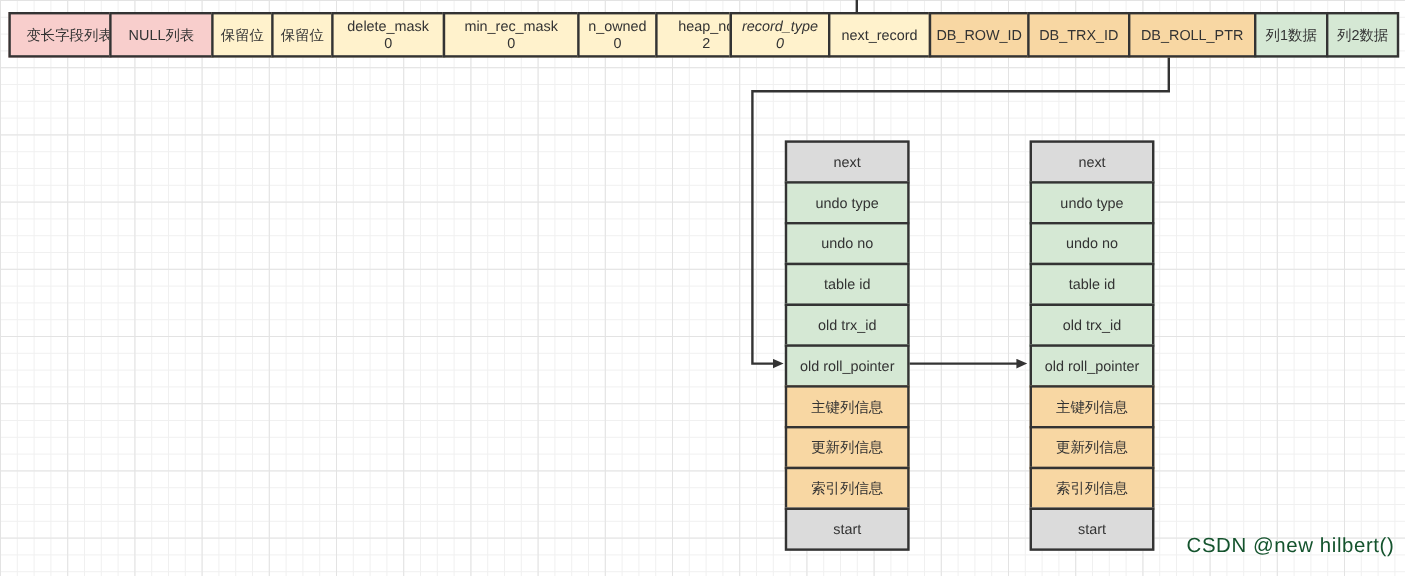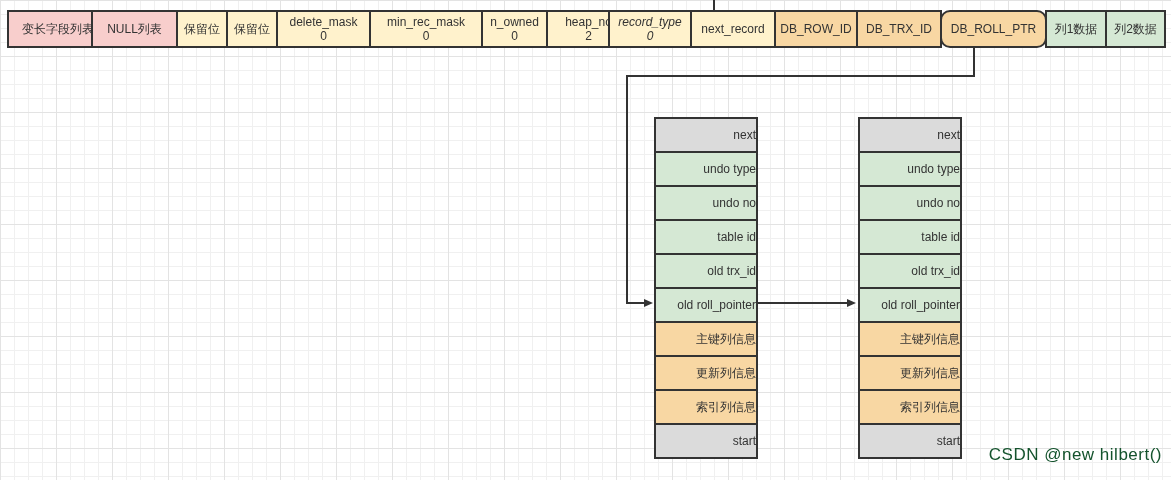--- a/index.html
+++ b/index.html
@@ -26,24 +26,24 @@
   .yellow{background:#FFF2CC;}
   .orange{background:#F8D7A3;}
   .green{background:#D5E8D4;}
   .gray{background:#DBDBDB;}
   
   #record-row{position:absolute;left:7px;top:10px;height:38px;display:flex;}
   #record-row .cell{height:38px;margin-left:-2px;}
   #record-row .cell:first-child{margin-left:0;}
   .w0{width:86px;padding-left:16px;}.w1{width:87px;}.w2{width:52px;}.w3{width:52px;}.w4{width:95px;}
   .w5{width:114px;}.w6{width:67px;}.w7{width:64px;padding-left:21px;}.w8{width:84px;font-style:italic;}.w9{width:86px;}
-  .w10{width:84px;}.w11{width:86px;}.w12{width:107px;border-radius:10px;}.w13{width:62px;}.w14{width:61px;}
+  .w10{width:84px;}.w11{width:86px;}.w12{width:107px;}.w13{width:62px;}.w14{width:61px;}
   
   .stack{position:absolute;top:117px;width:104px;}
-  .stack .cell{width:104px;height:36px;margin-top:-2px;align-items:flex-end;}
+  .stack .cell{width:104px;height:36px;margin-top:-2px;}
   .stack .cell:first-child{margin-top:0;}
   #undo-log-left{left:654px;}
   #undo-log-right{left:858px;}
   
   #connectors{position:absolute;left:0;top:0;pointer-events:none;}
   
   #watermark{
     position:absolute;right:9px;top:445px;
     font-size:17px;color:#14532d;letter-spacing:0.5px;
   }

